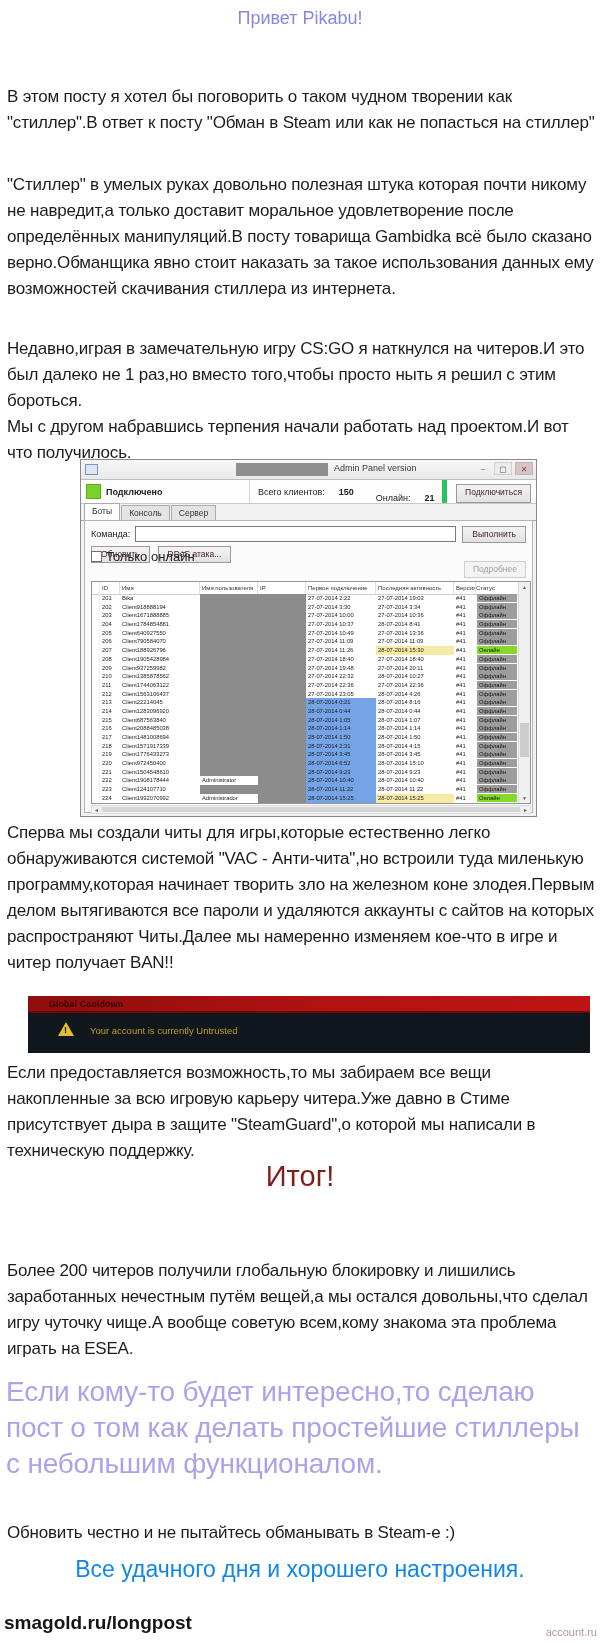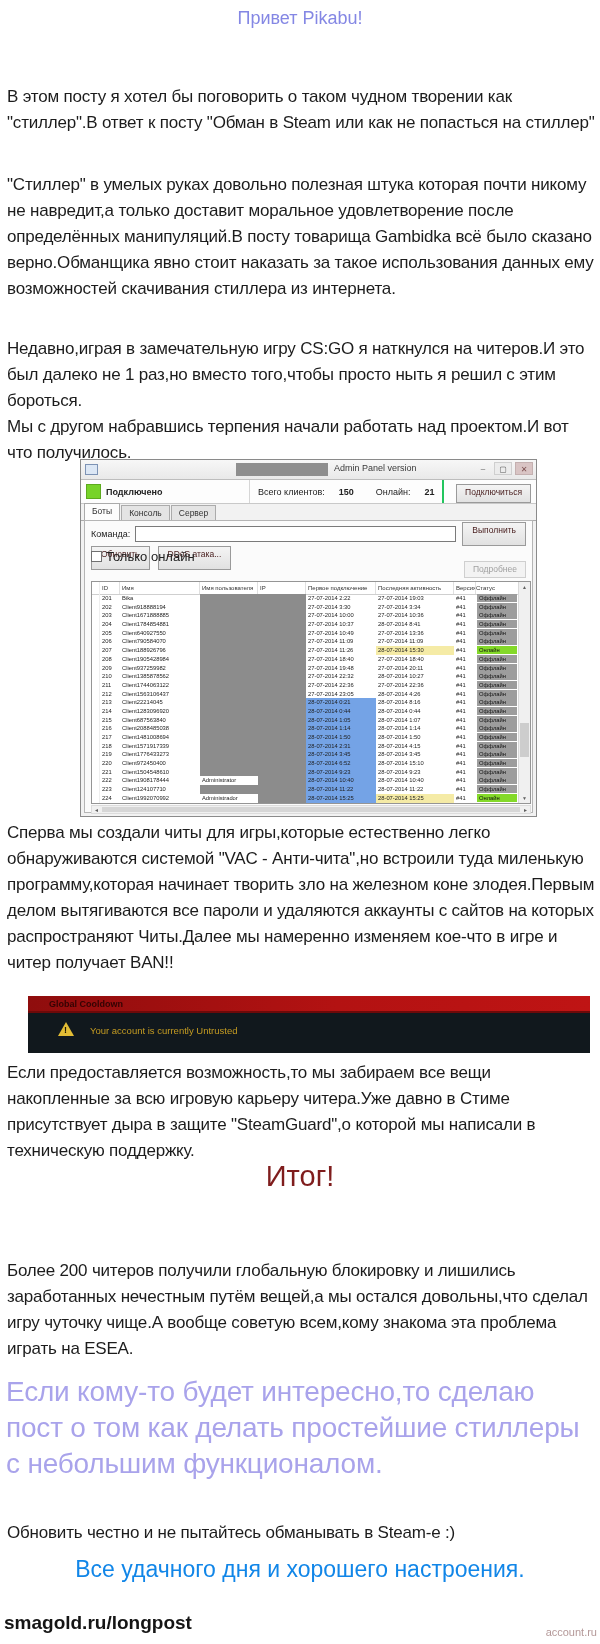--- a/index.html
+++ b/index.html
@@ -30,21 +30,21 @@
   .sb-sec{height:100%;display:flex;align-items:center;border-right:1px solid #d6d6d6;padding-right:8px;}
   .sb-bold{font-weight:bold;margin-left:14px;}
   .connect-btn{position:absolute;right:5px;top:24px;height:17px;padding:0 8px;background:linear-gradient(#f4f4f4,#e2e2e2);
                border:1px solid #9a9a9a;font-size:8.5px;color:#4a2020;line-height:15px;}
   .tabstrip{height:16px;display:flex;align-items:flex-end;padding-left:3px;border-bottom:1px solid #ababab;background:#f2f2f2;}
   .tab{font-size:8.5px;color:#333;padding:2px 7px;border:1px solid #ababab;border-bottom:none;background:#e4e4e4;margin-right:1px;}
   .tab.active{background:#fdfdfd;position:relative;top:1px;height:13px;}
   .content{position:absolute;left:3px;right:3px;top:60px;bottom:3px;background:#fbfbfb;border:1px solid #b5b5b5;}
   .cmd-row{position:absolute;left:6px;top:5px;right:6px;height:16px;font-size:9px;color:#222;display:flex;align-items:center;}
   .cmd-input{flex:1;height:14px;margin-left:5px;margin-right:6px;background:#fff;border:1px solid #7a7a7a;}
-  .btn{height:24px;padding:0 9px;background:linear-gradient(#f4f4f4,#e1e1e1);border:1px solid #9a9a9a;
+  .btn{height:17px;padding:0 9px;background:linear-gradient(#f4f4f4,#e1e1e1);border:1px solid #9a9a9a;
        font-size:8.5px;color:#4a2020;line-height:15px;display:inline-block;box-sizing:border-box;}
   .btn-row{position:absolute;left:6px;top:25px;display:flex;gap:8px;}
   .chk-row{position:absolute;left:6px;top:28px;display:flex;align-items:center;font-size:13px;color:#222;}
   .chk{width:9px;height:9px;border:1px solid #707070;background:#fff;margin-right:4px;}
   .details-btn{position:absolute;right:6px;top:40px;height:15px;padding:0 8px;background:#f3f3f3;border:1px solid #cfcfcf;
                font-size:8.5px;color:#a0a0a0;line-height:14px;}
   
   .tbl{position:absolute;left:6px;top:60px;width:440px;height:223px;background:#fff;border:1px solid #959595;box-sizing:border-box;}
   .thead{display:flex;height:12px;border-bottom:1px solid #cfcfcf;background:#fff;}
   .th{font-size:6px;color:#333;line-height:12px;border-right:1px solid #e0e0e0;overflow:hidden;white-space:nowrap;padding-left:2px;box-sizing:border-box;}
@@ -103,21 +103,21 @@
 
     <div class="statusbar">
       <div class="sb-sec" style="width:160px;">
         <div class="led"></div>
         <b>Подключено</b>
       </div>
       <div class="sb-sec" style="border-right:none;padding-left:8px;">
         <span>Всего клиентов:</span>
         <span class="sb-bold">150</span>
       </div>
-      <div class="sb-sec" style="border-right:2px solid #22c55e;padding-left:14px;">
+      <div class="sb-sec" style="border-right:5px solid #22c55e;padding-left:14px;align-items:flex-end;">
         <span>Онлайн:</span>
         <span class="sb-bold">21</span>
       </div>
     </div>
     <div class="connect-btn">Подключиться</div>
 
     <div class="tabstrip">
       <div class="tab active">Боты</div>
       <div class="tab">Консоль</div>
       <div class="tab">Сервер</div>

